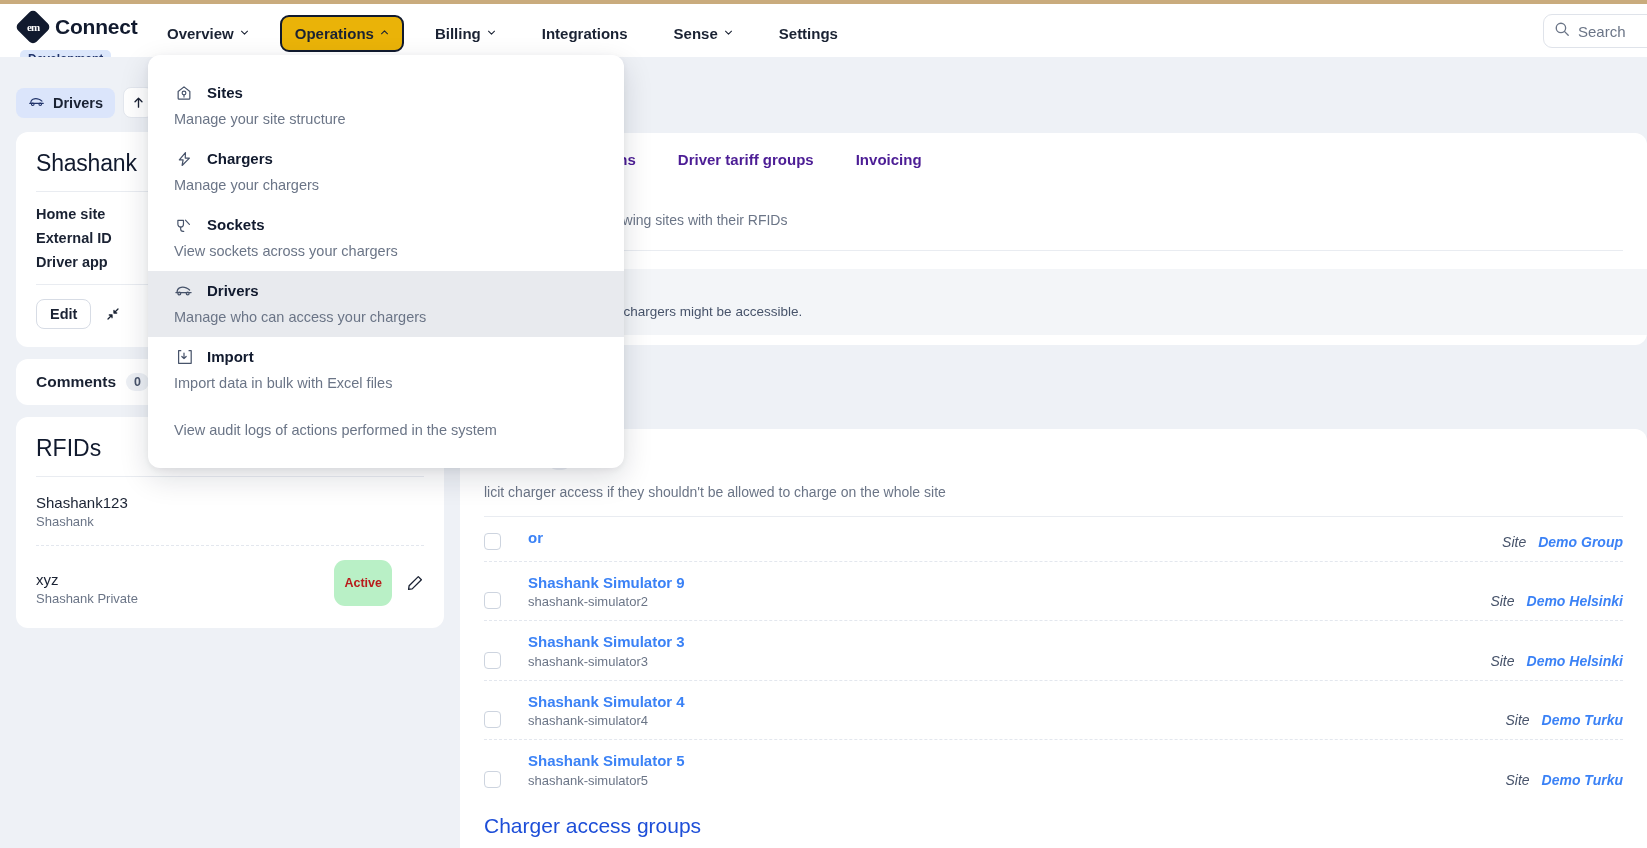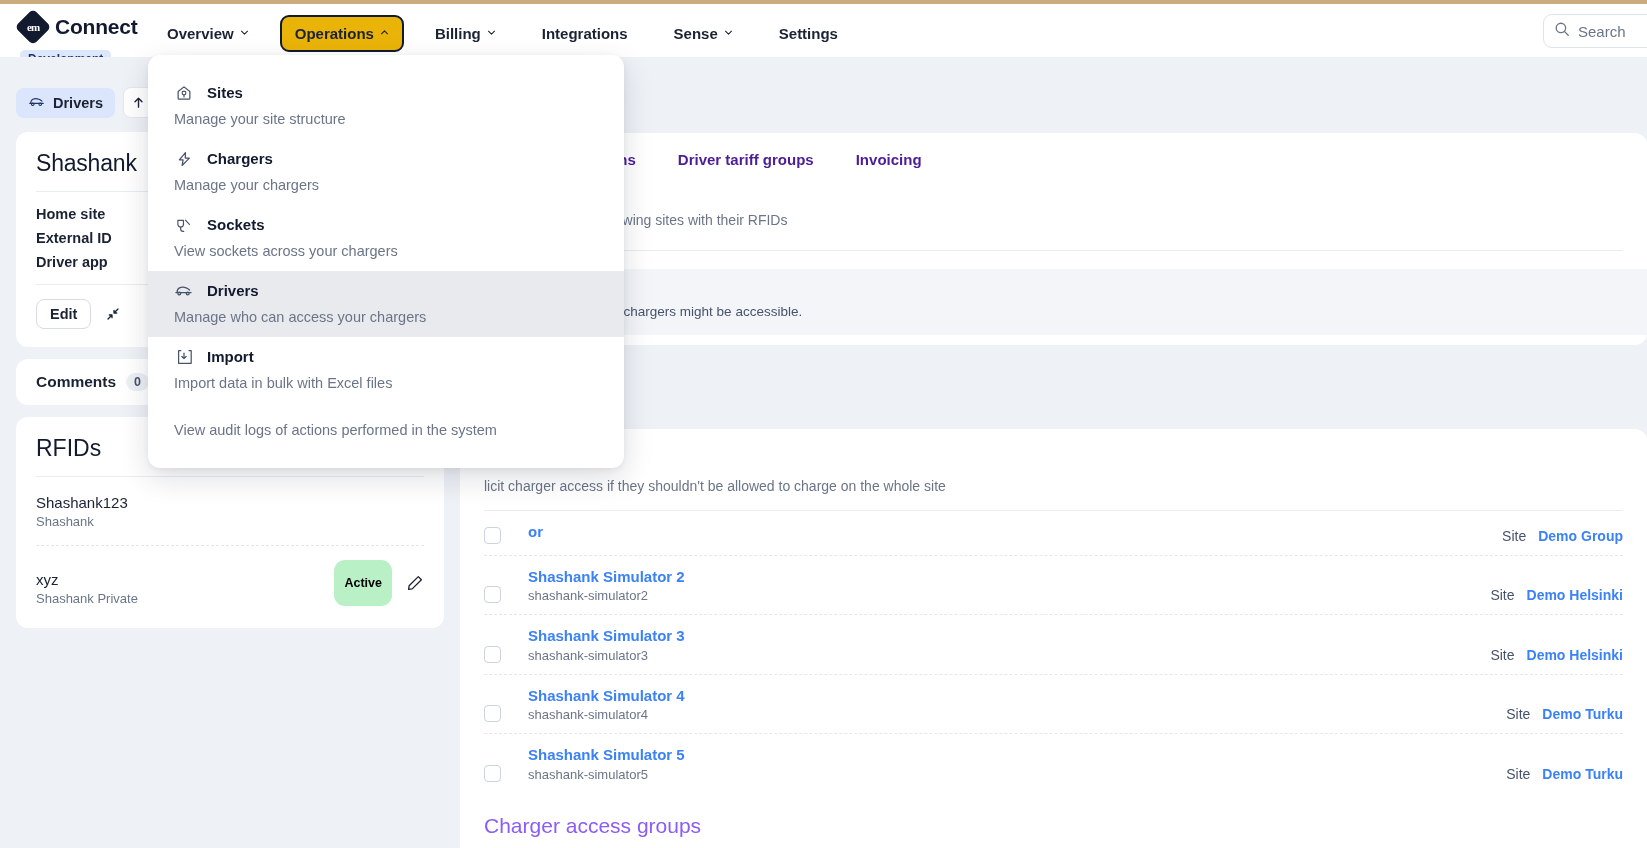--- a/index.html
+++ b/index.html
@@ -89,21 +89,21 @@
     background:#eceff4; color:#47536a; font-size:12.5px; font-weight:600;
     border-radius:11px; padding:2px 8px; min-width:22px; text-align:center;
   }
 
   .rfid-title { font-size:23px; font-weight:400; color:#111a2e; }
   .rfid-row { display:flex; align-items:flex-end; justify-content:space-between; padding:2px 0 4px 0; }
   .rfid-name { font-size:15px; font-weight:400; color:#1a2233; line-height:1.35; }
   .rfid-sub { font-size:13px; color:#6b7587; margin-top:1px; }
   .dashed { border-top:1px dashed #e3e7ee; margin:12px 0 12px 0; }
   .badge-active {
-    background:#b9f0c6; color:#000000; font-size:12.5px; font-weight:600;
+    background:#b9f0c6; color:#b91c1c; font-size:12.5px; font-weight:600;
     padding:16px 10px; border-radius:11px;
   }
   .rfid-right { display:flex; align-items:center; gap:14px; }
 
   .tabs {
     position:absolute; left:460px; top:76px; width:1187px; height:53px;
     background:#fff; border-radius:12px 12px 0 0;
     display:flex; align-items:center; padding-left:90px; gap:42px;
   }
   .tab { font-size:15px; color:#4c1d95; cursor:pointer; white-space:nowrap;font-weight:bold; }
@@ -116,44 +116,44 @@
   .thin-rule { height:1px; background:#e9ecf1; margin:22px 0 0 0; }
 
   .greybar {
     background:#f3f5f8; margin:18px -24px 0 -24px; padding:16px 24px 16px 24px;
   }
   .greybar-title { font-size:14.5px; font-weight:700; color:#1a2233; }
   .greybar-sub { font-size:13.5px; color:#47536a; margin-top:3px; }
 
   .card2 {
     position:absolute; left:460px; top:372px; width:1187px; background:#fff;
-    border-radius:12px; padding:14px 24px 20px 24px;
+    border-radius:12px; padding:20px 24px 20px 24px;
   }
   .sec-head { display:flex; align-items:center; gap:10px; }
   .sec-title { font-size:21px; font-weight:400; color:#111a2e; }
   .sec-sub { font-size:14px; color:#6b7587; margin-top:11px; }
   .sec-rule { height:1px; background:#e9ecf1; margin:16px 0 0 0; }
 
   .drow { display:flex; align-items:flex-end; padding:11px 0 11px 0; }
   .drow + .drow { border-top:1px dashed #e3e7ee; }
   .cbox {
     width:17px; height:17px; border:1.5px solid #cdd4df; border-radius:4px;
     background:#fff; flex:none; margin-right:27px; cursor:pointer;
   }
   .dname { font-size:15px; color:#3b82f6; font-weight:600; line-height:1.3; cursor:pointer; }
   .dsub { font-size:13px; color:#6b7587; margin-top:2px; }
-  .dright { margin-left:auto; display:flex; align-items:center; gap:12px; }
+  .dright { margin-left:auto; display:flex; align-items:center; gap:12px;font-style:italic; }
   .dsite-label { font-size:14px; color:#47536a; }
   .dsite-link { font-size:14px; color:#3b82f6; font-weight:600; cursor:pointer; }
 
   .card3 {
     position:absolute; left:460px; top:735px; width:1187px; background:#fff;
     border-radius:12px; padding:22px 24px 24px 24px;
   }
-  .cag-title { font-size:21px; font-weight:400; color:#8b5cf6; }
+  .cag-title { font-size:21px; font-weight:400; color:#1d4ed8; }
 
   
   .dropdown {
     position:absolute; left:148px; top:55px; width:476px;
     background:#fff; border-radius:12px;
     box-shadow: 0 10px 30px rgba(16,24,40,.14), 0 2px 6px rgba(16,24,40,.06);
     padding:18px 0 18px 0; z-index:50;
   }
   .ditem { padding:10px 26px 12px 26px; cursor:pointer; }
   .ditem.sel { background:#e8eaee; }
@@ -346,21 +346,21 @@
         </div>
         <div class="dright">
           <span class="dsite-label">Site</span>
           <span class="dsite-link">Demo Group</span>
         </div>
       </div>
 
       <div class="drow">
         <span class="cbox"></span>
         <div>
-          <div class="dname">Shashank Simulator 2</div>
+          <div class="dname">Shashank Simulator 9</div>
           <div class="dsub">shashank-simulator2</div>
         </div>
         <div class="dright">
           <span class="dsite-label">Site</span>
           <span class="dsite-link">Demo Helsinki</span>
         </div>
       </div>
 
       <div class="drow">
         <span class="cbox"></span>

